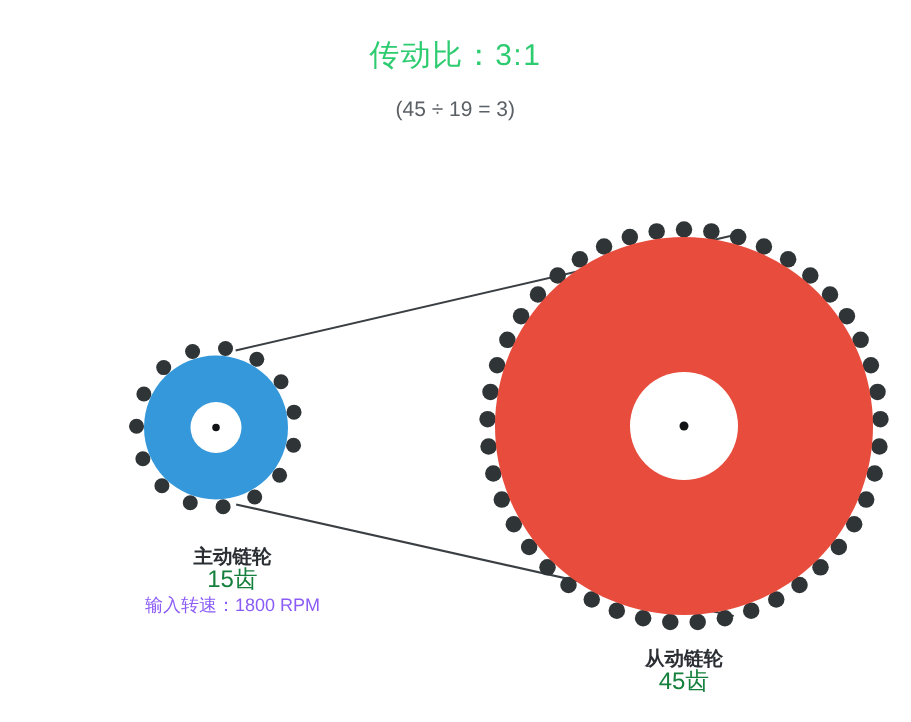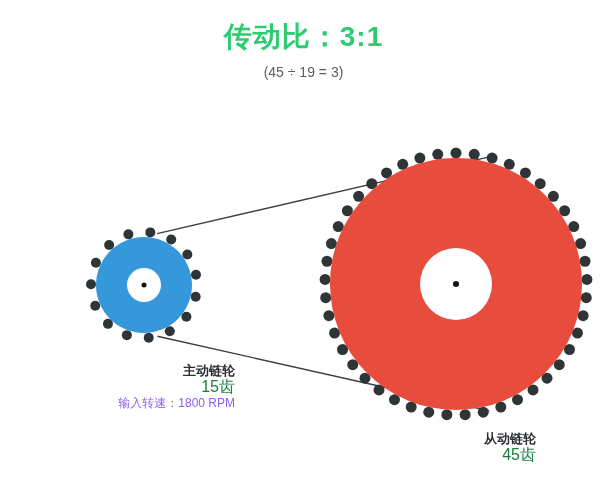--- a/index.html
+++ b/index.html
@@ -24,22 +24,22 @@
 
   
   .header {
     position: absolute;
     left: 0;
     top: 20px;
     width: 607px;
     text-align: center;
   }
   .ratio-title {
-    font-size: 28px;
-    font-weight: bold;
+    font-size: 20px;
+    font-weight: normal;
     color: #2ECC71;
     letter-spacing: 1px;
     line-height: 34px;
     margin: 0;
     white-space: nowrap;
   }
   .ratio-formula {
     font-size: 14px;
     color: #5a6065;
     line-height: 20px;
@@ -52,21 +52,21 @@
     position: absolute;
     left: 0;
     top: 0;
     width: 607px;
     height: 481px;
   }
 
   
   .sprocket-label {
     position: absolute;
-    text-align: right;
+    text-align: center;
     white-space: nowrap;
   }
   .sprocket-label .lbl-name {
     font-size: 13px;
     font-weight: bold;
     color: #2b2f33;
     line-height: 17px;
   }
   .sprocket-label .lbl-teeth {
     font-size: 16px;

